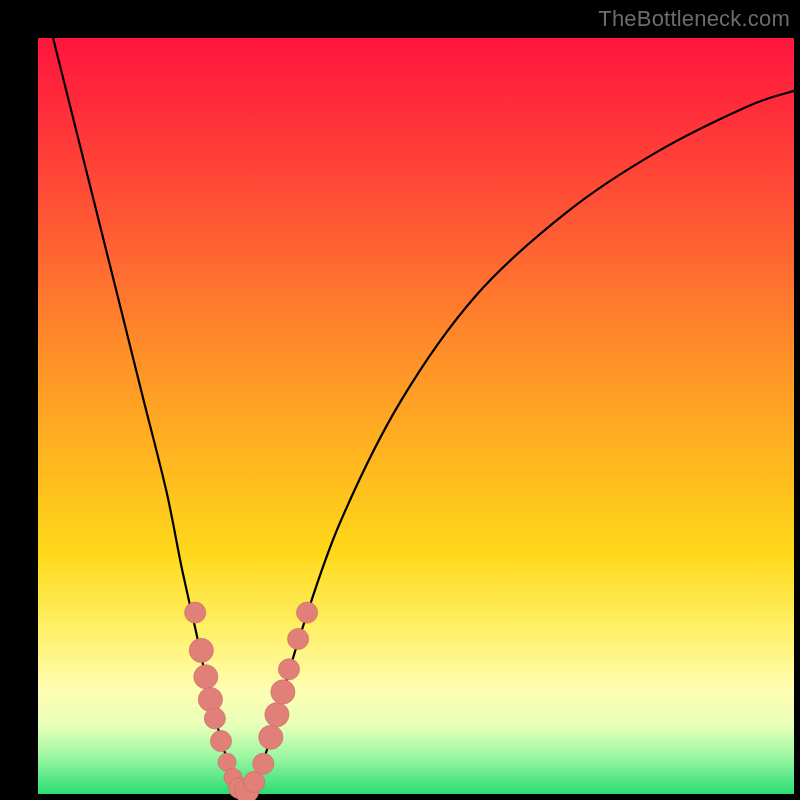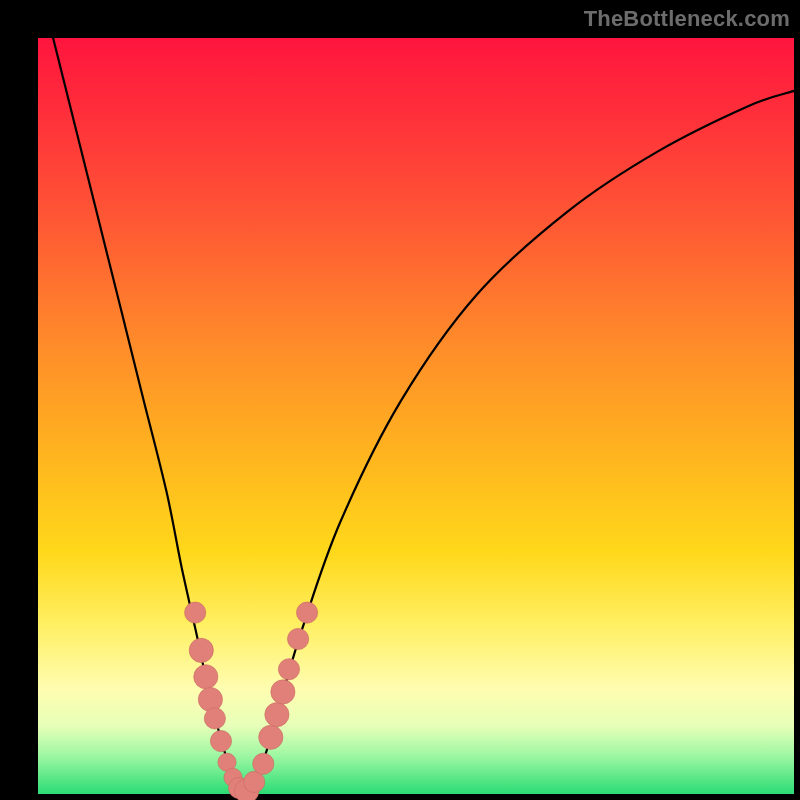--- a/index.html
+++ b/index.html
@@ -38,21 +38,21 @@
       #9cf7a2 95%,
       #2bdc74 100%
     );
   }
   .watermark {
     position: absolute;
     top: 6px;
     right: 10px;
     color: #6c6c6c;
     font-size: 22px;
-    font-weight: 700;
+    font-weight: 400;
     letter-spacing: 0.2px;
     pointer-events: none;
   }
   svg.curve {
     position: absolute;
     left: 0;
     top: 0;
     width: 756px;
     height: 756px;
     overflow: visible;

